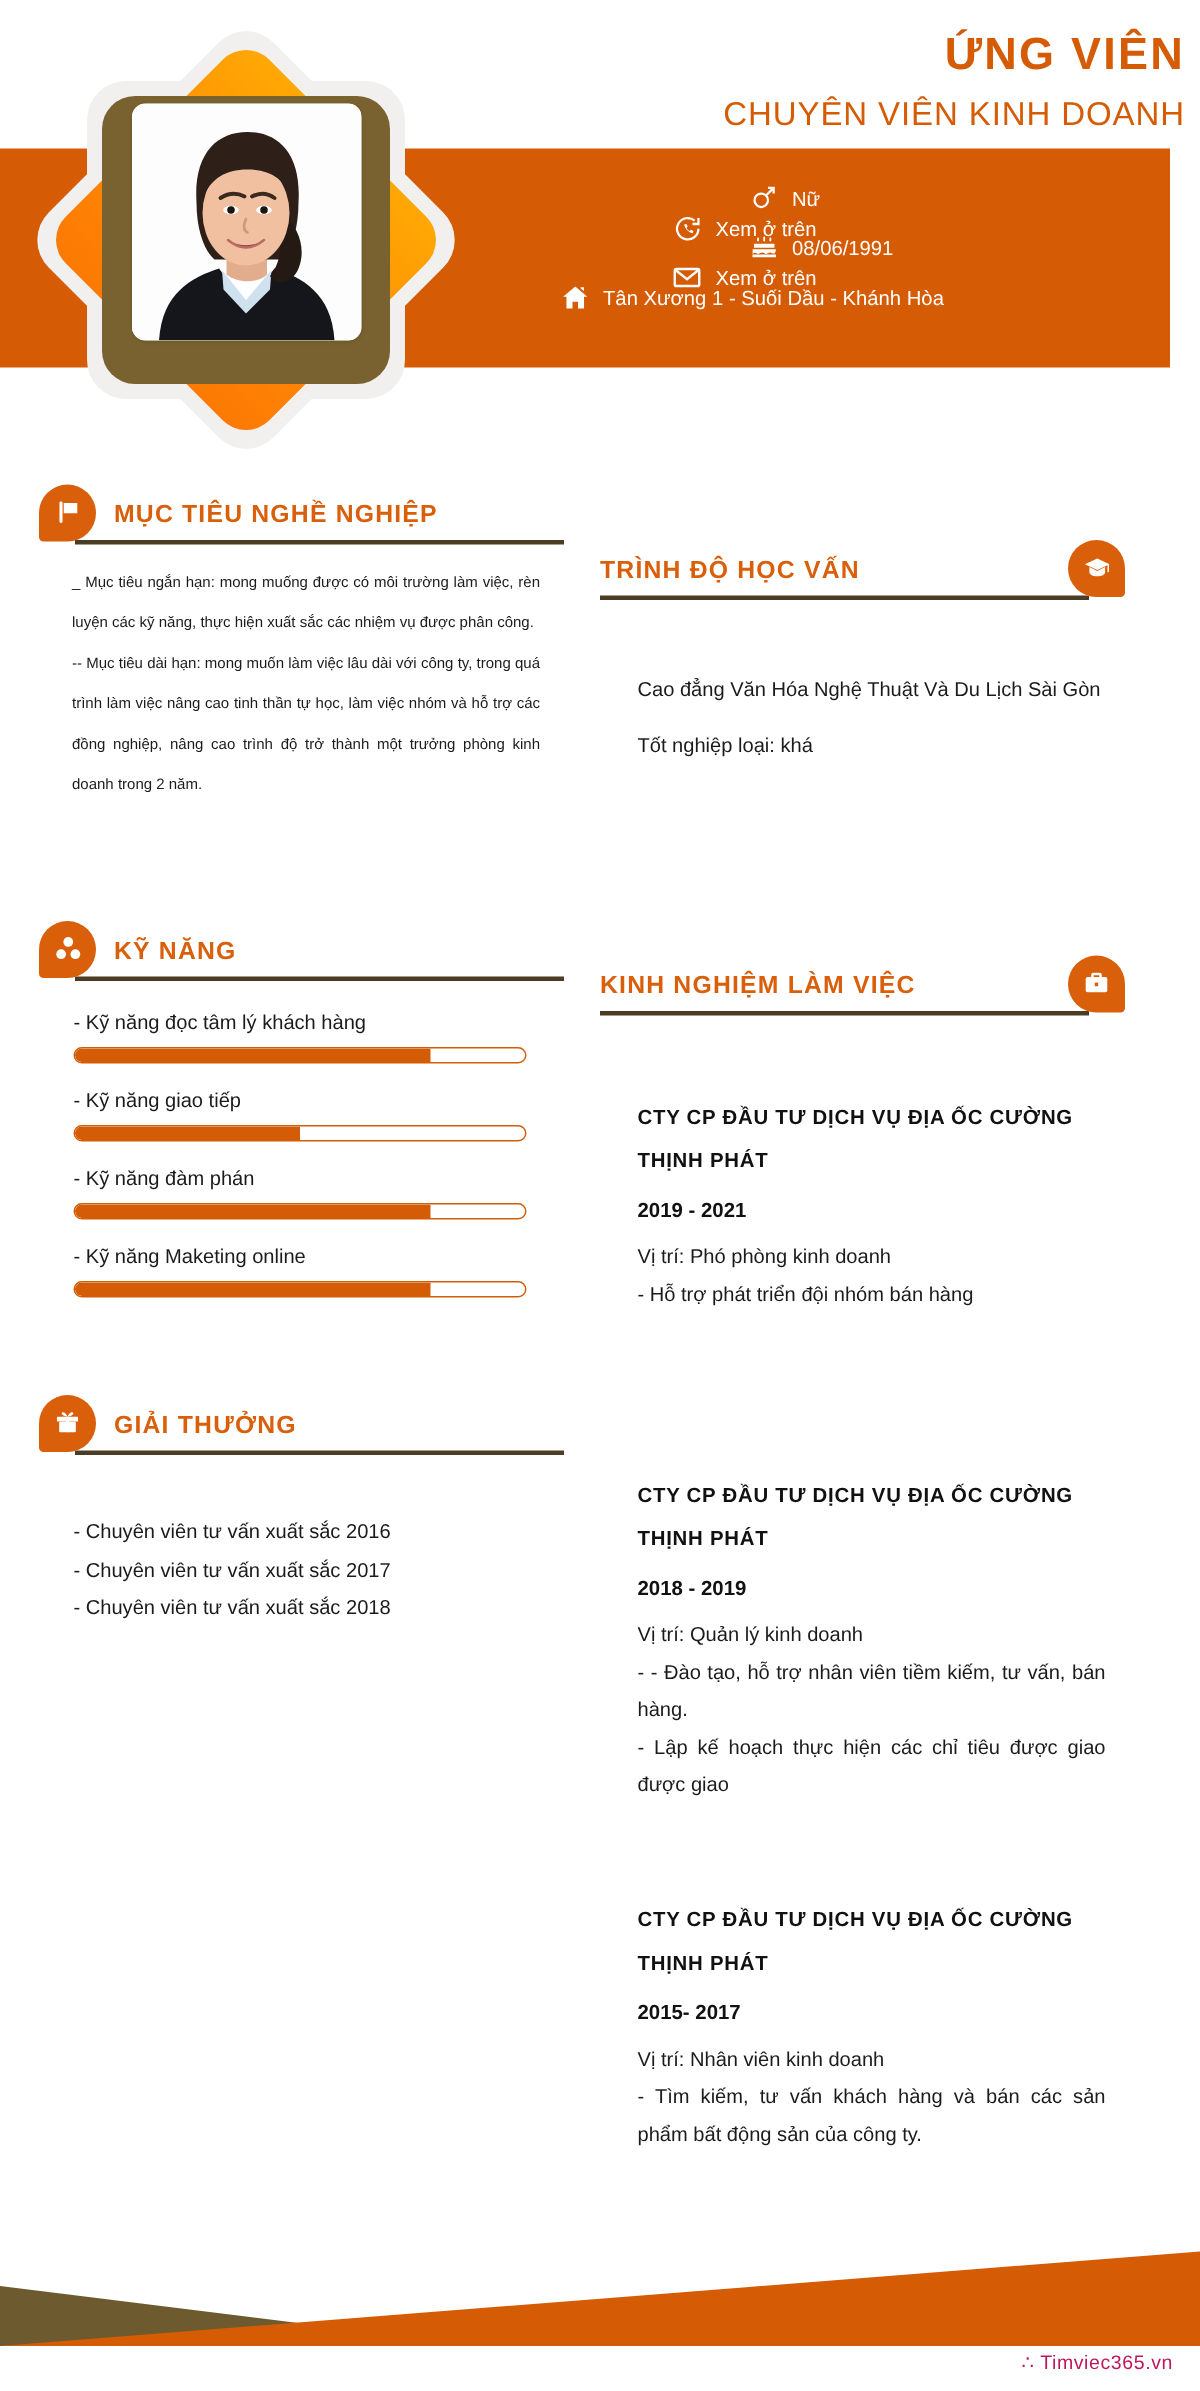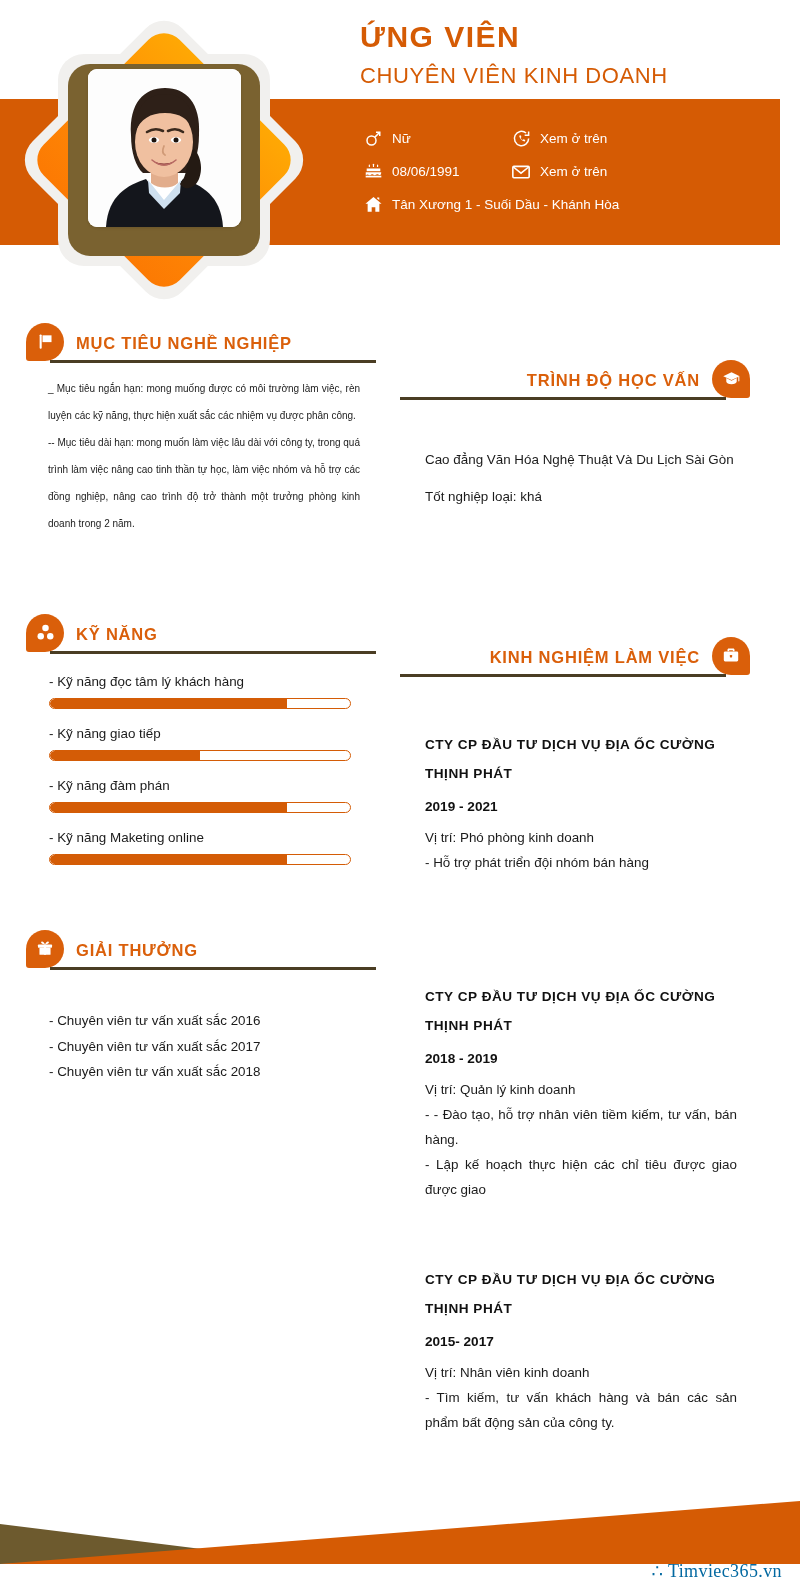--- a/index.html
+++ b/index.html
@@ -20,21 +20,21 @@
   .header-band {
     position: absolute;
     left: 0; top: 99px;
     width: 780px; height: 146px;
     background: #D55B04;
   }
   .header-titles {
     position: absolute;
     left: 360px; top: 18px;
     width: 430px;
-    text-align: left;
+    text-align: right;
   }
   .name-title {
     font-size: 30px;
     font-weight: bold;
     color: #D55B04;
     letter-spacing: 1.5px;
     line-height: 1.25;
   }
   .job-title {
     font-size: 22px;
@@ -47,20 +47,21 @@
   .contact {
     position: absolute;
     left: 363px; top: 122px;
     width: 420px;
     color: #ffffff;
   }
   .contact-row {
     display: flex;
     align-items: center;
     height: 33px;
+    flex-direction: column;
   }
   .contact-cell {
     display: flex;
     align-items: center;
     gap: 9px;
   }
   .contact-cell.c1 { width: 148px; }
   .contact-cell.c2 { width: 250px; }
   .contact-cell.wide { width: 400px; }
   .contact-ico {
@@ -155,21 +156,21 @@
     height: 3px;
     width: 326px;
     background: #4a3d23;
     z-index: 1;
   }
 
   .sec-head-right {
     position: absolute;
     display: flex;
     align-items: center;
-    justify-content: flex-end;
+    justify-content: space-between;
     width: 350px;
     height: 40px;
   }
   .sec-title-right {
     font-size: 16.5px;
     font-weight: bold;
     color: #DA5F0A;
     letter-spacing: 0.8px;
     margin-right: 12px;
     white-space: nowrap;
@@ -281,23 +282,23 @@
 
   
   .footer-svg {
     position: absolute;
     left: 0; bottom: 0;
     width: 800px; height: 140px;
   }
   .brand {
     position: absolute;
     right: 18px; bottom: 12px;
-    font-family: Liberation Serif, serif;
-    font-size: 18px;
-    color: #0369a1;
+    font-family: Liberation Sans, sans-serif;
+    font-size: 13px;
+    color: #be185d;
     letter-spacing: 0.4px;
   }
 </style>
 </head>
 <body>
 
 <div class="page">
 
   <div class="header-band"></div>
 

